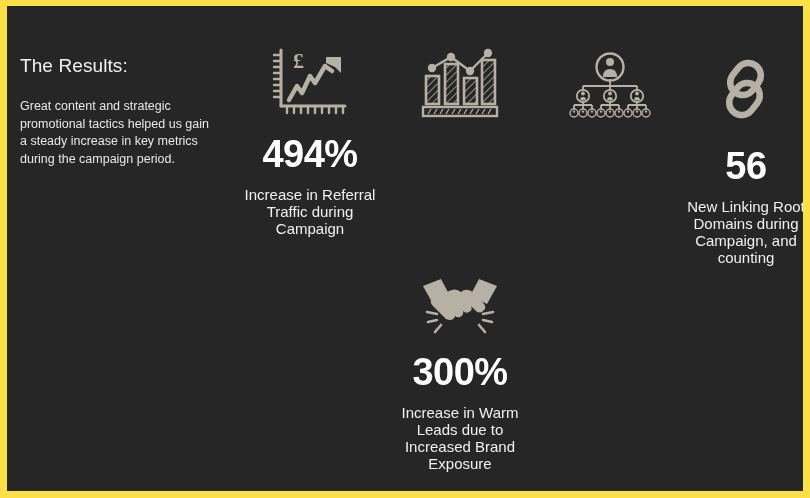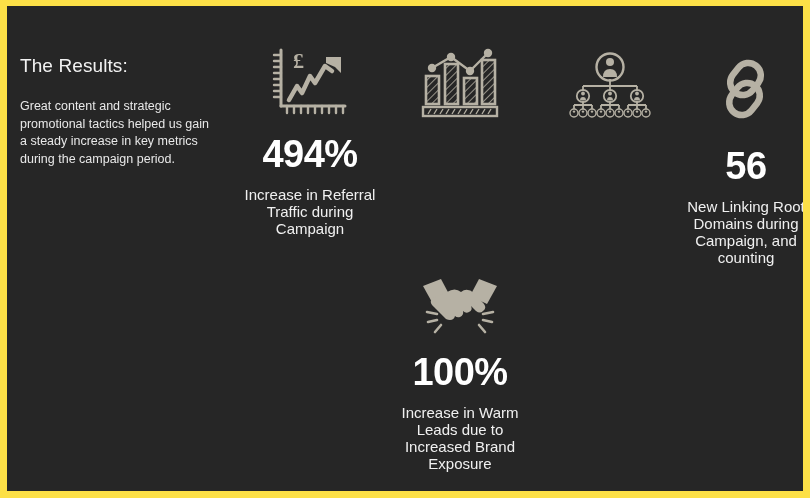--- a/index.html
+++ b/index.html
@@ -280,18 +280,18 @@
           <g stroke="#b6b1a4" stroke-width="2.6" stroke-linecap="round">
             <path d="M20 42 L10 40"></path>
             <path d="M20 48 L11 50"></path>
             <path d="M24 53 L18 60"></path>
             <path d="M66 42 L76 40"></path>
             <path d="M66 48 L75 50"></path>
             <path d="M62 53 L68 60"></path>
           </g>
         </svg>
       </div>
-      <div class="stat-value">100%</div>
+      <div class="stat-value">300%</div>
       <div class="stat-caption">Increase in Warm Leads due to Increased Brand Exposure</div>
     </div>
 
   </div>
 </div>
 
 </body></html>

